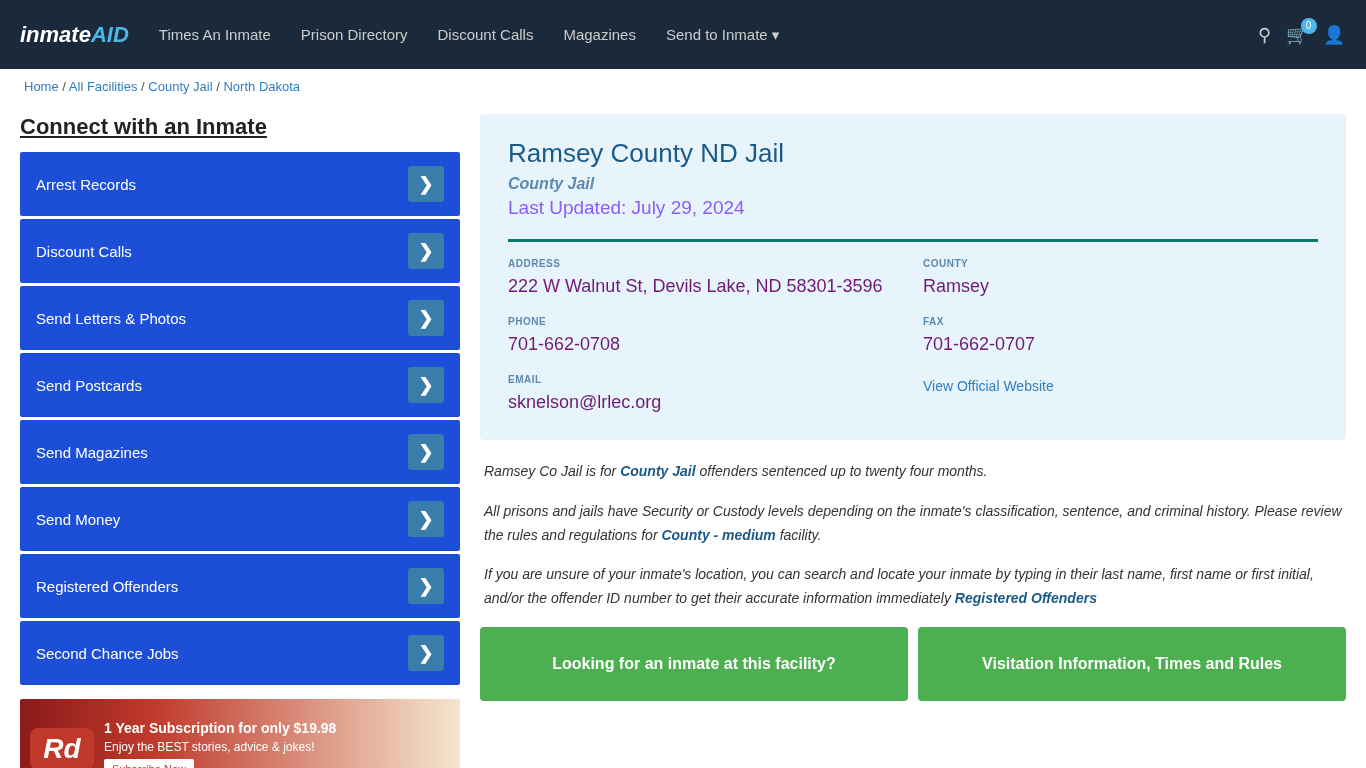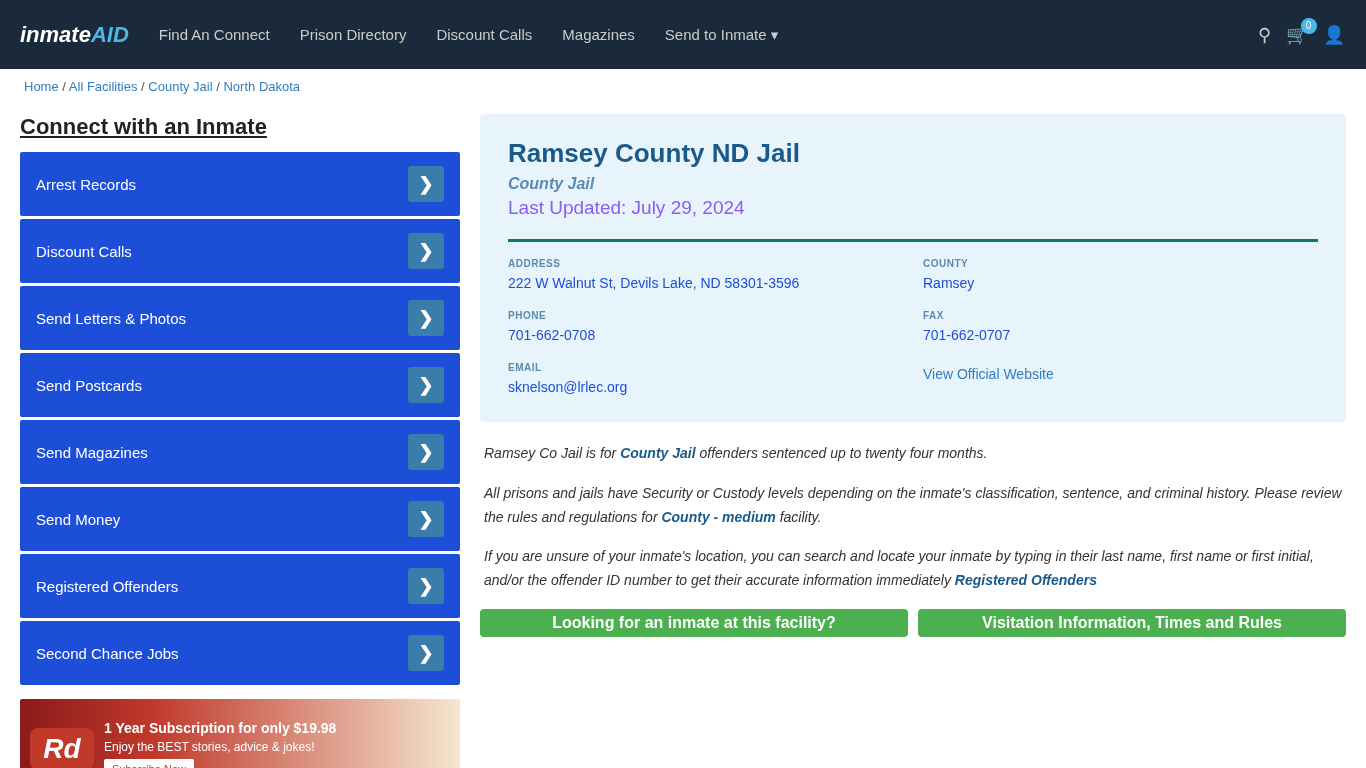--- a/index.html
+++ b/index.html
@@ -180,21 +180,21 @@
       flex: 1;
     }
     .facility-card {
       background: #e8f4fb;
       border-radius: 4px;
       padding: 24px 28px;
       margin-bottom: 20px;
     }
     .facility-name {
       font-size: 26px;
-      font-weight: bold;
+      font-weight: normal;
       color: #1a5a8a;
       margin-bottom: 6px;
     }
     .facility-type {
       color: #5a8ab0;
       font-size: 16px;
       font-weight: bold;
       font-style: italic;
       margin-bottom: 4px;
     }
@@ -213,22 +213,22 @@
     .info-item label {
       display: block;
       font-size: 10px;
       font-weight: bold;
       color: #5a8ab0;
       text-transform: uppercase;
       letter-spacing: 0.5px;
       margin-bottom: 4px;
     }
     .info-item .value {
-      font-size: 14px;
-      color: #1d4ed8;
+      font-size: 18px;
+      color: #701a75;
       line-height: 1.5;
     }
     .info-item a.link {
       color: #2e7ec4;
       text-decoration: none;
       font-size: 14px;
     }
 
     
     .description {
@@ -252,40 +252,40 @@
     .bottom-buttons {
       display: flex;
       gap: 10px;
       margin-top: 10px;
     }
     .btn-green {
       flex: 1;
       background: #4caf50;
       color: #fff;
       border: none;
-      padding: 3px 10px;
+      padding: 26px 10px;
       font-size: 16px;
       font-weight: bold;
       cursor: pointer;
       border-radius: 4px;
       text-align: center;
       line-height: 1.4;
     }
   </style>
 </head>
 <body>
 
 <nav class="navbar">
   <div class="navbar-logo">
     <span class="logo-text">
       <span>inmate</span><span class="logo-aid">AID</span>
     </span>
   </div>
   <div class="navbar-links">
-    <a href="#">Find An Connect</a>
+    <a href="#">Times An Inmate</a>
     <a href="#">Prison Directory</a>
     <a href="#">Discount Calls</a>
     <a href="#">Magazines</a>
     <span class="navbar-send">Send to Inmate ▾</span>
   </div>
   <div class="navbar-icons">
     <span class="navbar-icon">⚲</span>
     <span class="navbar-icon" style="position:relative;">
       🛒
       <span class="cart-badge">0</span>

